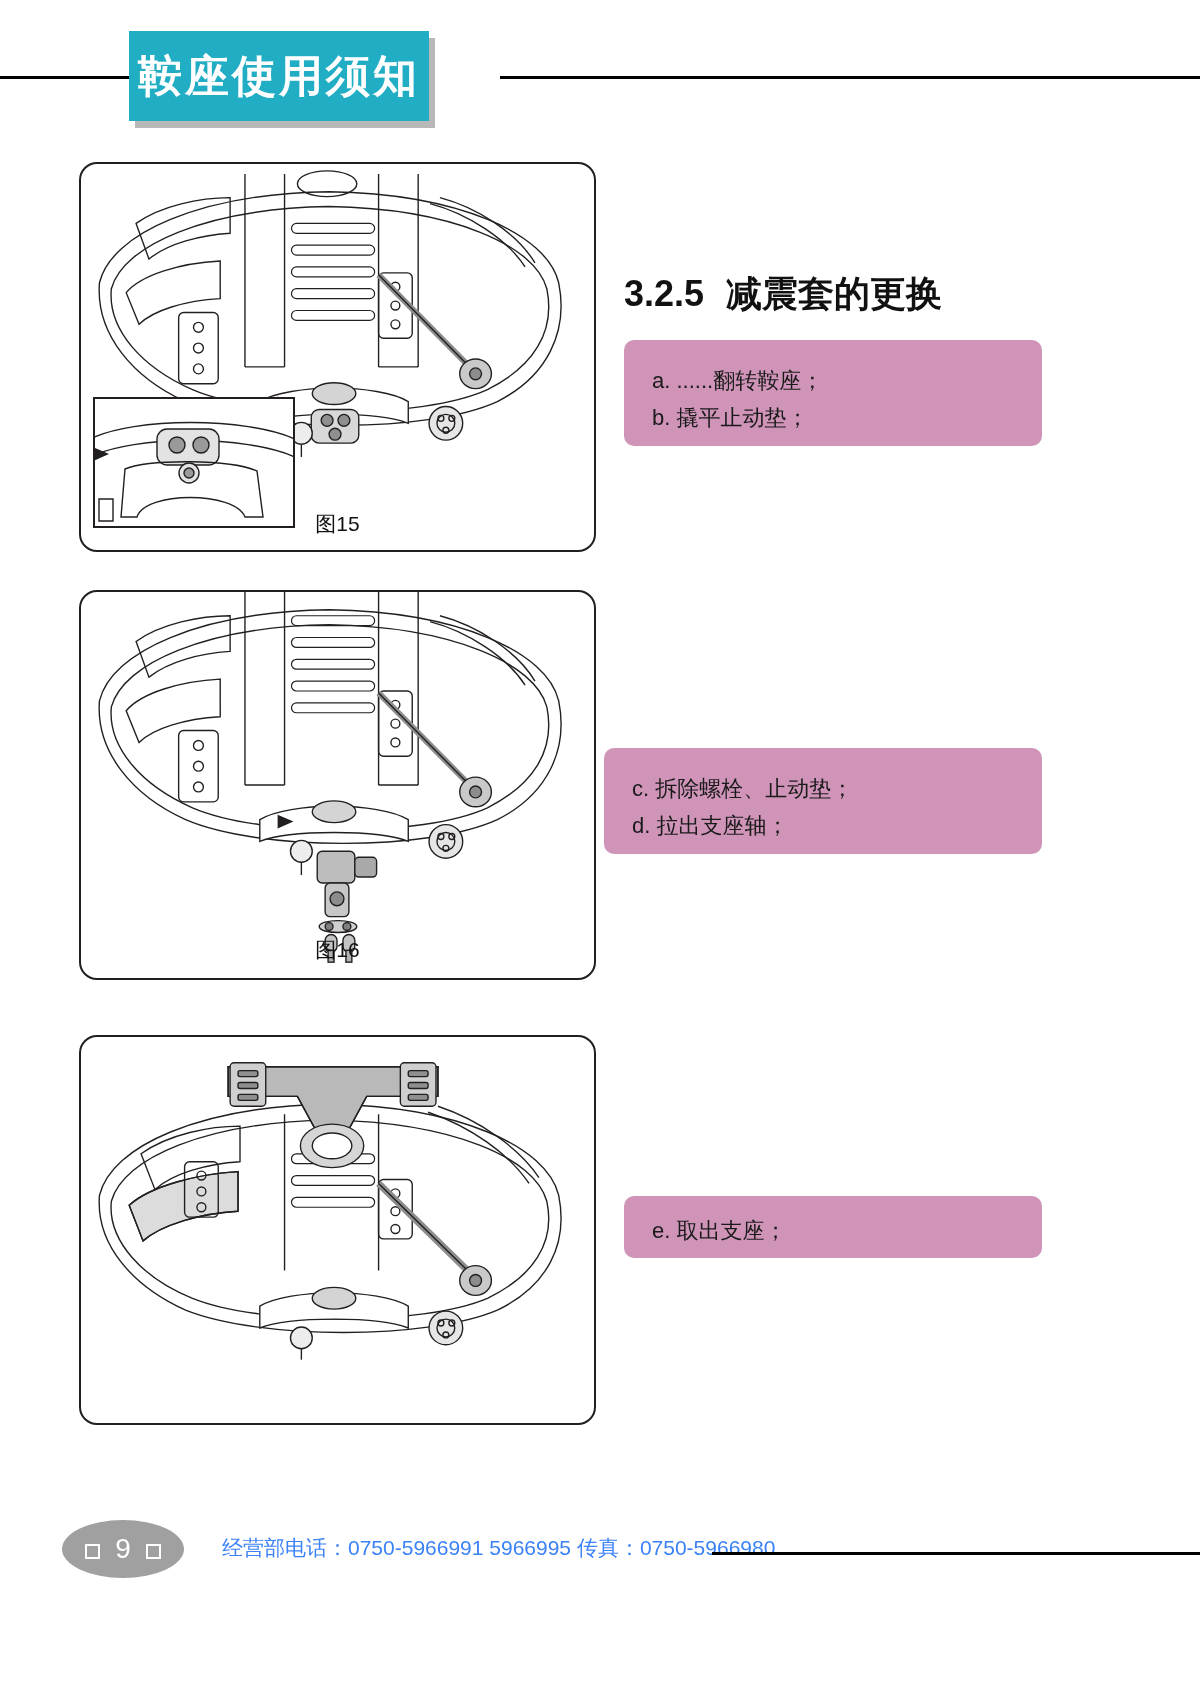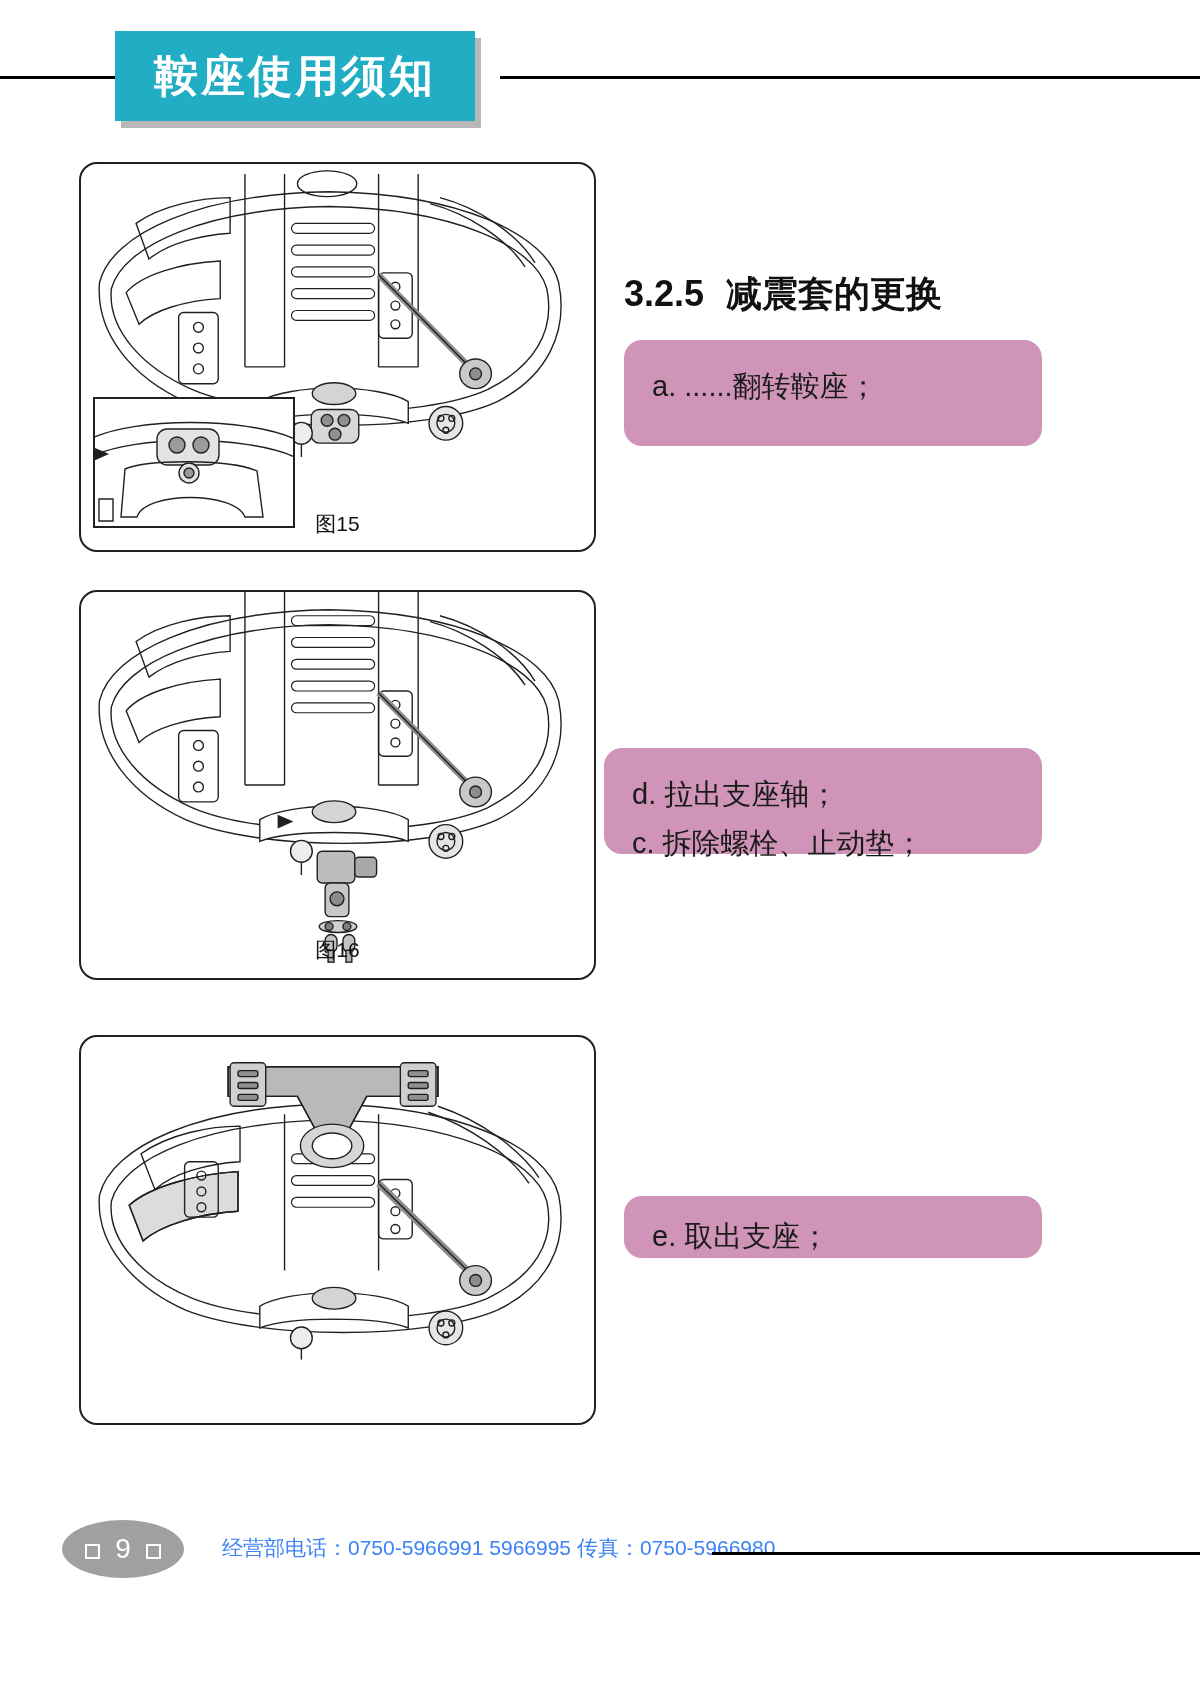--- a/index.html
+++ b/index.html
@@ -28,23 +28,23 @@
     position: absolute;
     top: 76px;
     height: 3px;
     background: #000;
   }
   .header-rule.left  { left: 0px;   width: 133px; }
   .header-rule.right { left: 500px; width: 700px; }
 
   .title-box {
     position: absolute;
-    left: 115px;
+    left: 129px;
     top: 31px;
-    width: 360px;
+    width: 300px;
     height: 90px;
     background: #21aec4;
     box-shadow: 6px 7px 0 rgba(0,0,0,0.28);
     display: flex;
     align-items: center;
     justify-content: center;
   }
   .title-text {
     color: #ffffff;
     font-size: 44px;
@@ -99,25 +99,25 @@
     font-size: 36px;
     font-weight: bold;
     color: #111;
     white-space: nowrap;
   }
   .section-heading .num { margin-right: 22px; }
 
   .note-box {
     position: absolute;
     background: #cf94b8;
-    border-radius: 18px;
+    border-radius: 10px;
     box-sizing: border-box;
     padding: 22px 28px;
     color: #1a1a1a;
-    font-size: 29px;
+    font-size: 22px;
     line-height: 1.7;
   }
   #note1 { left: 624px; top: 340px;  width: 418px; height: 106px; }
   #note2 { left: 604px; top: 748px;  width: 438px; height: 106px; }
   #note3 { left: 624px; top: 1196px; width: 418px; height: 62px;  padding-top: 16px;}
 
   .note-line { white-space: nowrap; }
 
   
   .footer { position: absolute; left: 0; top: 1520px; width: 1200px; height: 90px; }
@@ -371,25 +371,26 @@
     </g>
   </svg>
 </div>
 
 <div class="section-heading">
   <span class="num">3.2.5</span><span>减震套的更换</span>
 </div>
 
 <div class="note-box" id="note1">
   <div class="note-line">a. ......翻转鞍座；</div>
+  <div class="note-line">b. 撬平止动垫；</div>
 </div>
 
 <div class="note-box" id="note2">
+  <div class="note-line">c. 拆除螺栓、止动垫；</div>
   <div class="note-line">d. 拉出支座轴；</div>
-  <div class="note-line">c. 拆除螺栓、止动垫；</div>
 </div>
 
 <div class="note-box" id="note3">
   <div class="note-line">e. 取出支座；</div>
 </div>
 
 <div class="footer">
   <div class="footer-badge">
     <div class="sq l"></div>
     <div class="sq r"></div>

